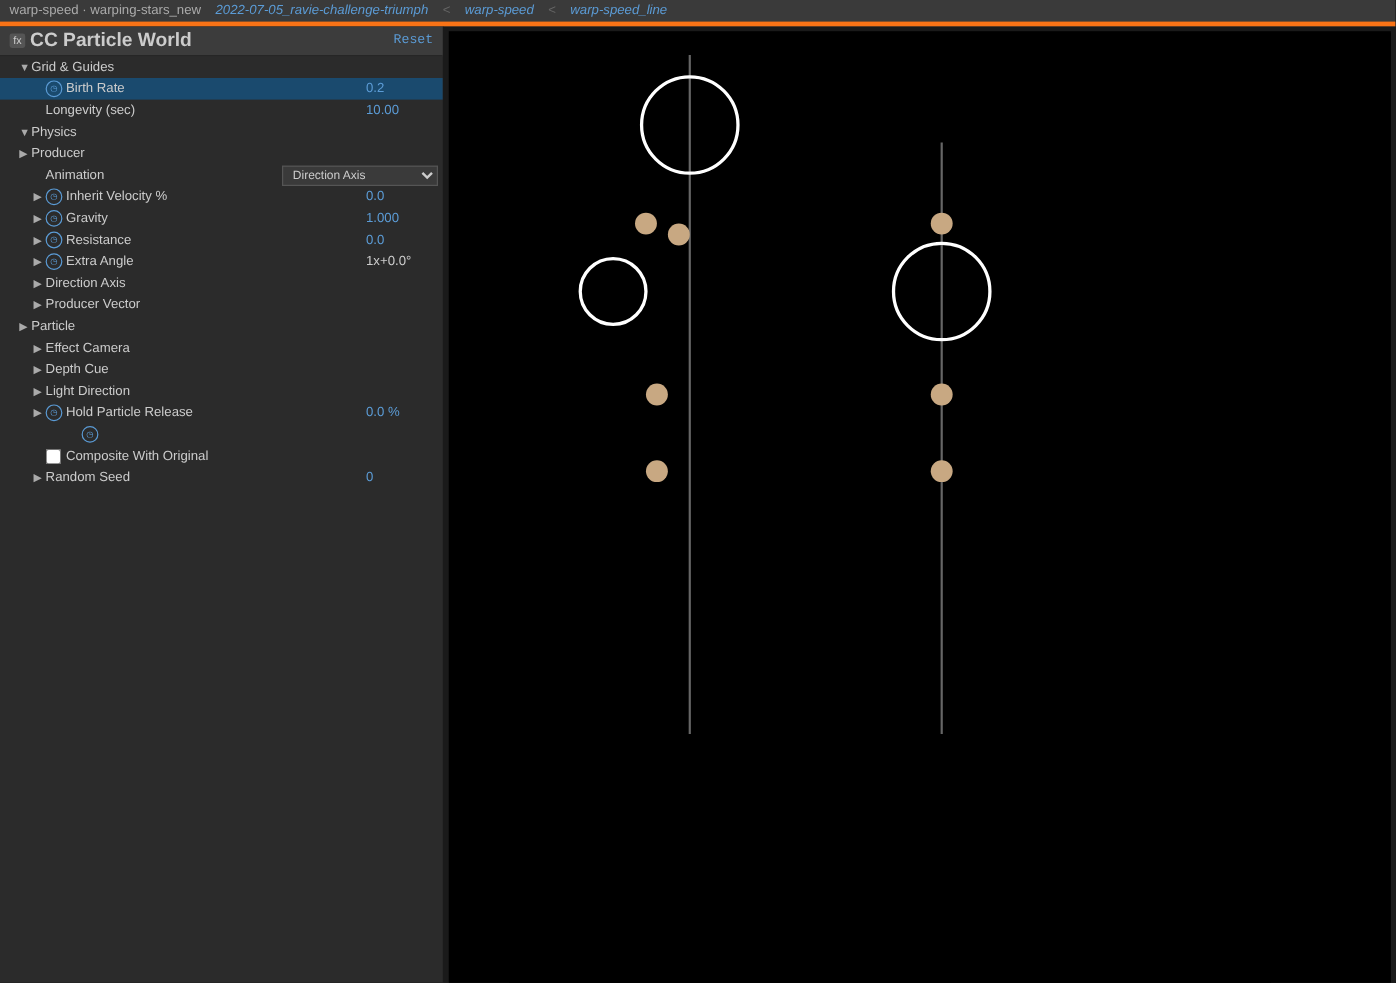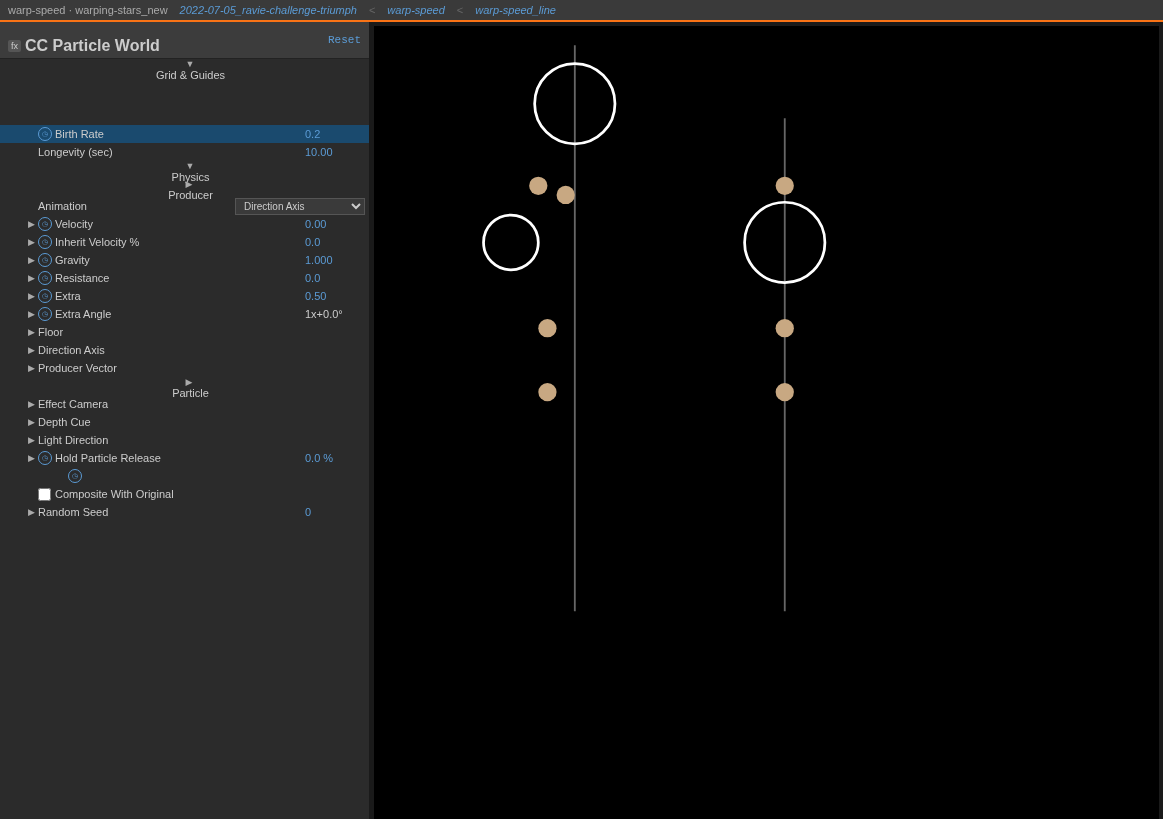--- a/index.html
+++ b/index.html
@@ -13,21 +13,21 @@
       overflow: hidden;
       display: flex;
       flex-direction: column;
     }
 
     
     .top-bar {
       display: flex;
       align-items: center;
       background: #3a3a3a;
-      border-bottom: 2px solid #f97316;
+      border-bottom: 4px solid #f97316;
       height: 22px;
       padding: 0 8px;
       gap: 12px;
       flex-shrink: 0;
     }
     .top-bar-path {
       color: #aaa;
       font-size: 11px;
     }
     .top-bar-tab {
@@ -63,21 +63,20 @@
       align-items: center;
       justify-content: space-between;
       padding: 3px 8px;
       background: #3c3c3c;
       border-bottom: 1px solid #222;
     }
     .panel-header-left {
       display: flex;
       align-items: center;
       gap: 4px;
-      margin-top: 12px;
     }
     .fx-badge {
       background: #555;
       color: #ccc;
       font-size: 9px;
       padding: 1px 3px;
       border-radius: 2px;
     }
     .panel-title {
       color: #ccc;
@@ -94,24 +93,23 @@
     
     .tree-row {
       display: flex;
       align-items: center;
       height: 18px;
       padding: 0 4px;
       cursor: default;
     }
     .tree-row.selected {
       background: #1a4a6e;
-      margin-top: 48px;
-    }
-
-    .indent-1 { padding-left: 16px; flex-direction: column; }
+    }
+
+    .indent-1 { padding-left: 16px; }
     .indent-2 { padding-left: 28px; }
 
     .arrow {
       width: 10px;
       color: #aaa;
       font-size: 9px;
       flex-shrink: 0;
     }
     .arrow-down::after { content: '▼'; }
     .arrow-right::after { content: '▶'; }
@@ -232,26 +230,20 @@
     </div>
 
     <div class="tree-row indent-2">
       <span class="arrow"></span>
       <span class="row-label">Animation</span>
       <select class="row-select">
         <option>Direction Axis</option>
       </select>
     </div>
 
-    <div class="tree-row indent-2">
-      <span class="arrow arrow-right"></span>
-      <span class="row-icon blue-icon">◷</span>
-      <span class="row-label">Velocity</span>
-      <span class="row-value">0.00</span>
-    </div>
 
     <div class="tree-row indent-2">
       <span class="arrow arrow-right"></span>
       <span class="row-icon blue-icon">◷</span>
       <span class="row-label">Inherit Velocity %</span>
       <span class="row-value">0.0</span>
     </div>
 
     <div class="tree-row indent-2">
       <span class="arrow arrow-right"></span>
@@ -260,38 +252,28 @@
       <span class="row-value">1.000</span>
     </div>
 
     <div class="tree-row indent-2">
       <span class="arrow arrow-right"></span>
       <span class="row-icon blue-icon">◷</span>
       <span class="row-label">Resistance</span>
       <span class="row-value">0.0</span>
     </div>
 
-    <div class="tree-row indent-2">
-      <span class="arrow arrow-right"></span>
-      <span class="row-icon blue-icon">◷</span>
-      <span class="row-label">Extra</span>
-      <span class="row-value">0.50</span>
-    </div>
 
     <div class="tree-row indent-2">
       <span class="arrow arrow-right"></span>
       <span class="row-icon blue-icon">◷</span>
       <span class="row-label">Extra Angle</span>
       <span class="row-value white">1x+0.0°</span>
     </div>
 
-    <div class="tree-row indent-2">
-      <span class="arrow arrow-right"></span>
-      <span class="row-label">Floor</span>
-    </div>
 
     <div class="tree-row indent-2">
       <span class="arrow arrow-right"></span>
       <span class="row-label">Direction Axis</span>
     </div>
 
     <div class="tree-row indent-2">
       <span class="arrow arrow-right"></span>
       <span class="row-label">Producer Vector</span>
     </div>

